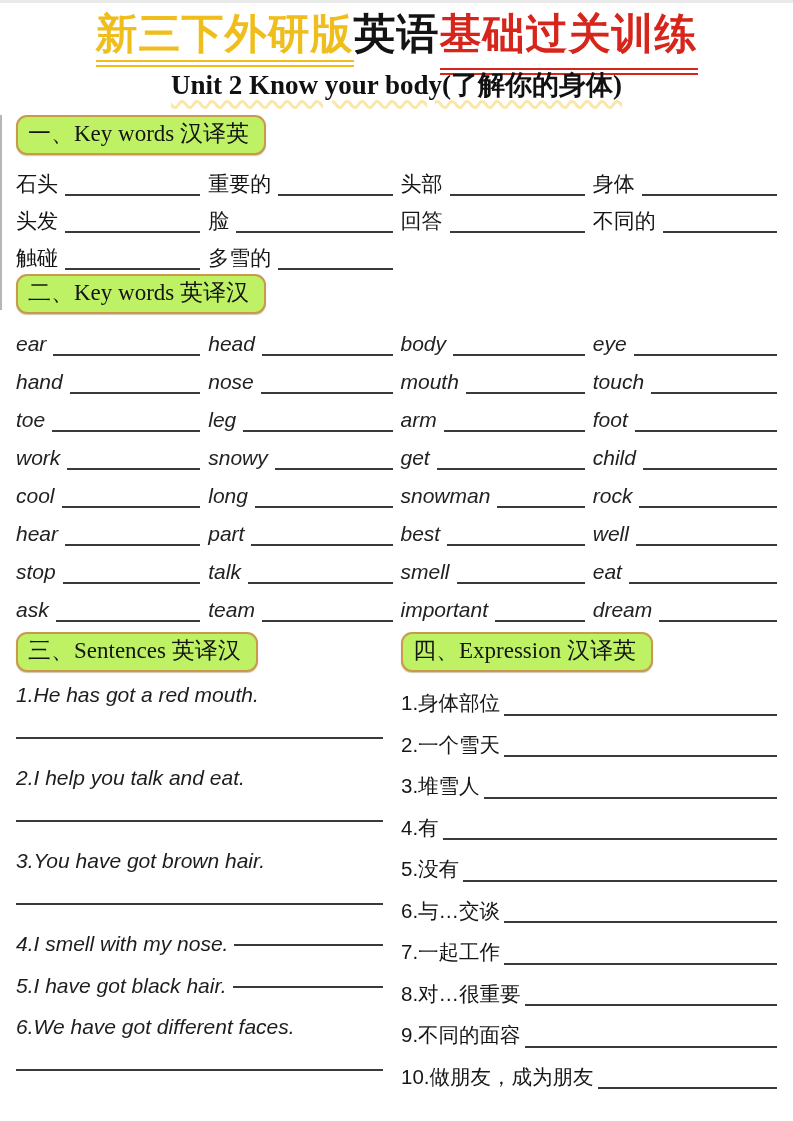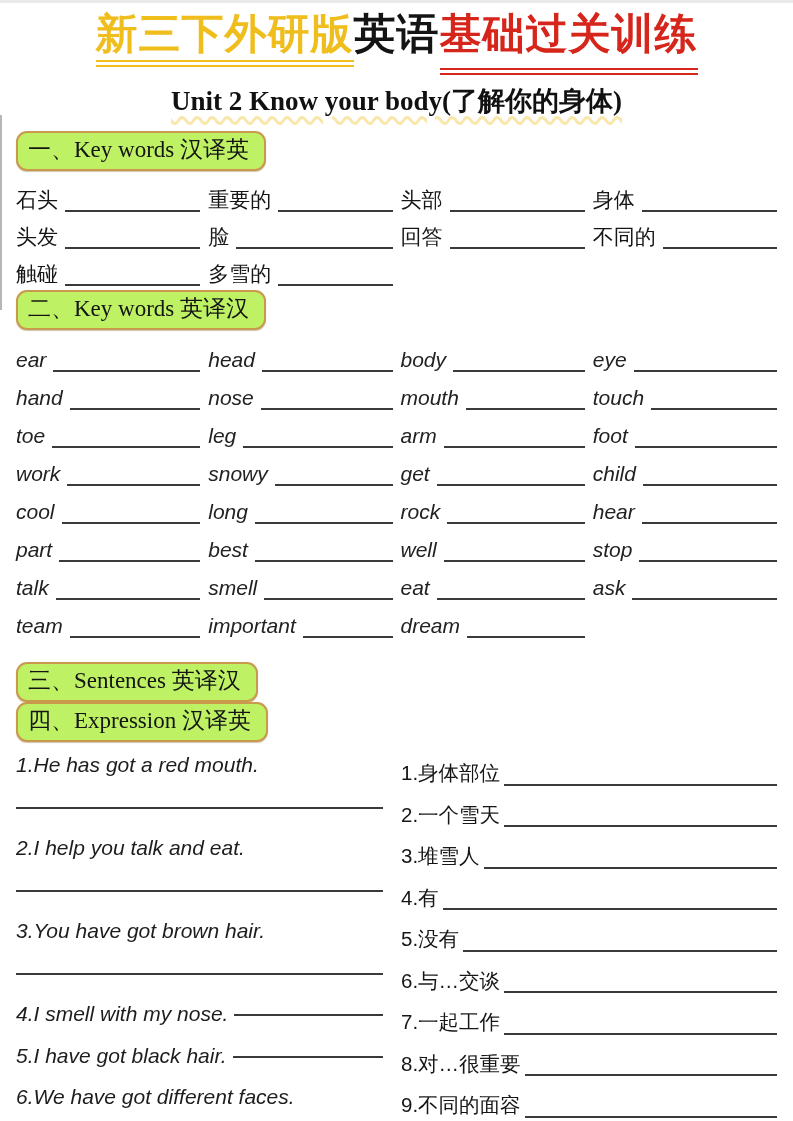--- a/index.html
+++ b/index.html
@@ -28,21 +28,21 @@
     line-height:1.15;
     letter-spacing:1px;
     white-space:nowrap;
   }
   .t-gold { color:#EFBE1D; border-bottom:7px double #EFBE1D; padding-bottom:3px; }
   .t-black { color:#141414; }
   .t-red  { color:#D6251B; border-bottom:7px double #D6251B; padding-bottom:11px; }
 
   .subtitle {
     text-align:center;
-    margin-top:25px;
+    margin-top:9px;
     font-family:"Liberation Serif", serif;
     font-weight:bold;
     font-size:27px;
     color:#111;
     text-decoration:underline wavy rgba(239,190,29,.38);
     text-decoration-thickness:3px;
     text-underline-offset:6px;
   }
 
   .content { padding:0 16px; }
@@ -78,21 +78,21 @@
   .blank {
     flex:1 1 auto;
     border-bottom:2px solid #3a3a3a;
     margin-left:7px;
     min-width:18px;
     height:4px;
   }
   .kw-grid-2 .kw { height:38px;text-align:center; }
 
   
-  .bottom-heads { display:flex; margin-top:24px;flex-direction:column; }
+  .bottom-heads { display:flex; margin-top:10px; }
   .bottom-heads .hslot-left  { width:385px; flex:none; }
   .bottom-heads .hslot-right { flex:1; }
 
   .cols { display:flex; margin-top:2px; }
   .col-left  { width:385px; flex:none; padding-right:18px; }
   .col-right { flex:1; }
 
   .s-row {
     height:41.5px;
     display:flex;
@@ -247,20 +247,24 @@
         </span>
       <span class="kw en">
           <span class="kw-label">cool</span>
           <span class="blank"></span>
         </span>
       <span class="kw en">
           <span class="kw-label">long</span>
           <span class="blank"></span>
         </span>
       <span class="kw en">
+          <span class="kw-label">snowman</span>
+          <span class="blank"></span>
+        </span>
+      <span class="kw en">
           <span class="kw-label">rock</span>
           <span class="blank"></span>
         </span>
       <span class="kw en">
           <span class="kw-label">hear</span>
           <span class="blank"></span>
         </span>
       <span class="kw en">
           <span class="kw-label">part</span>
           <span class="blank"></span>

